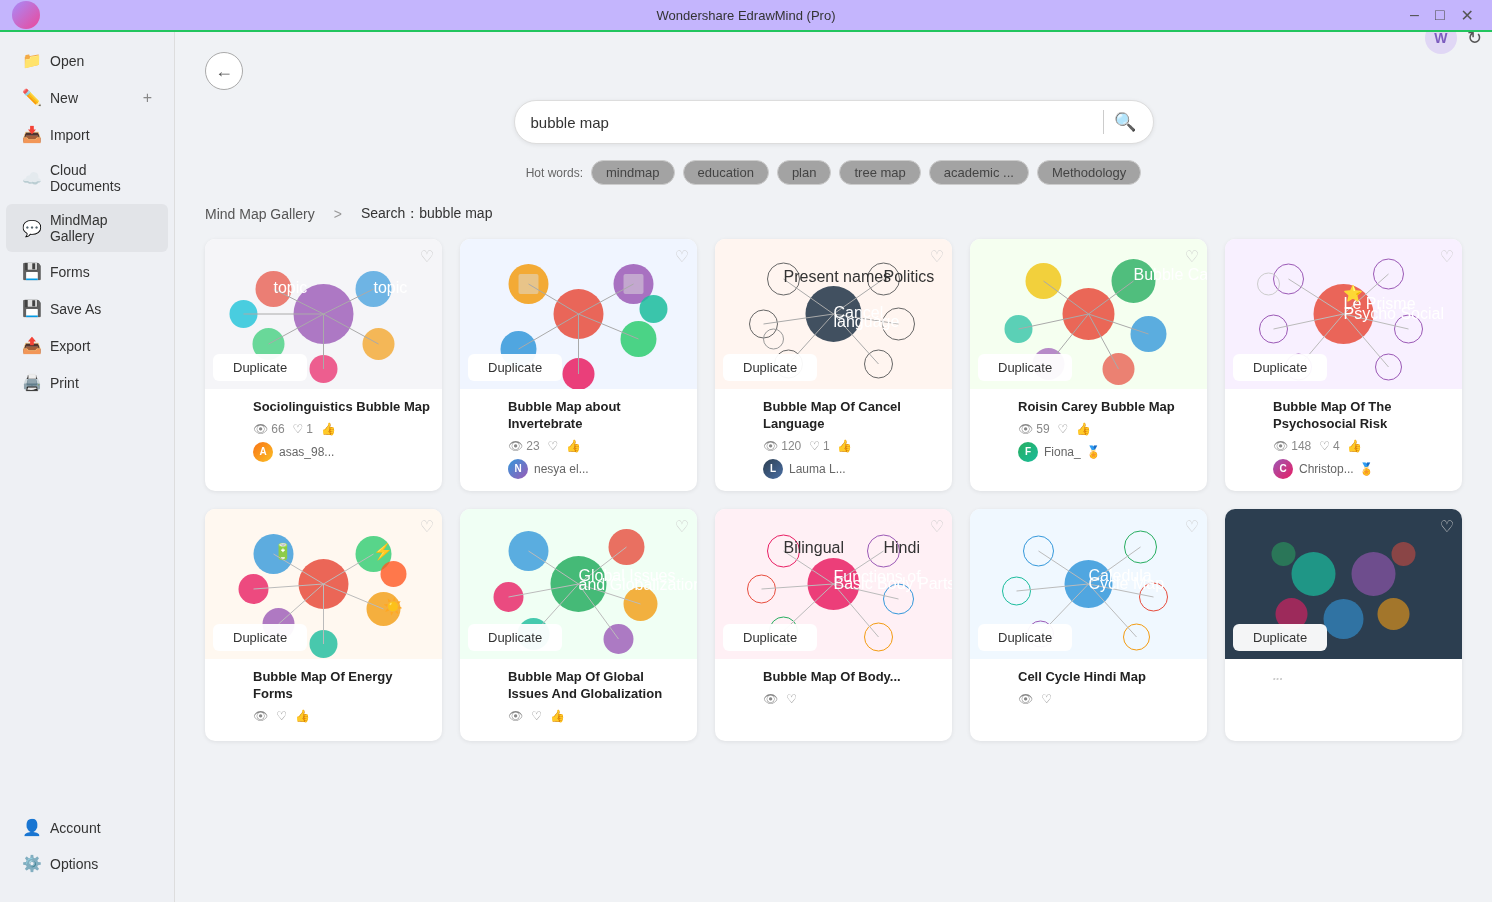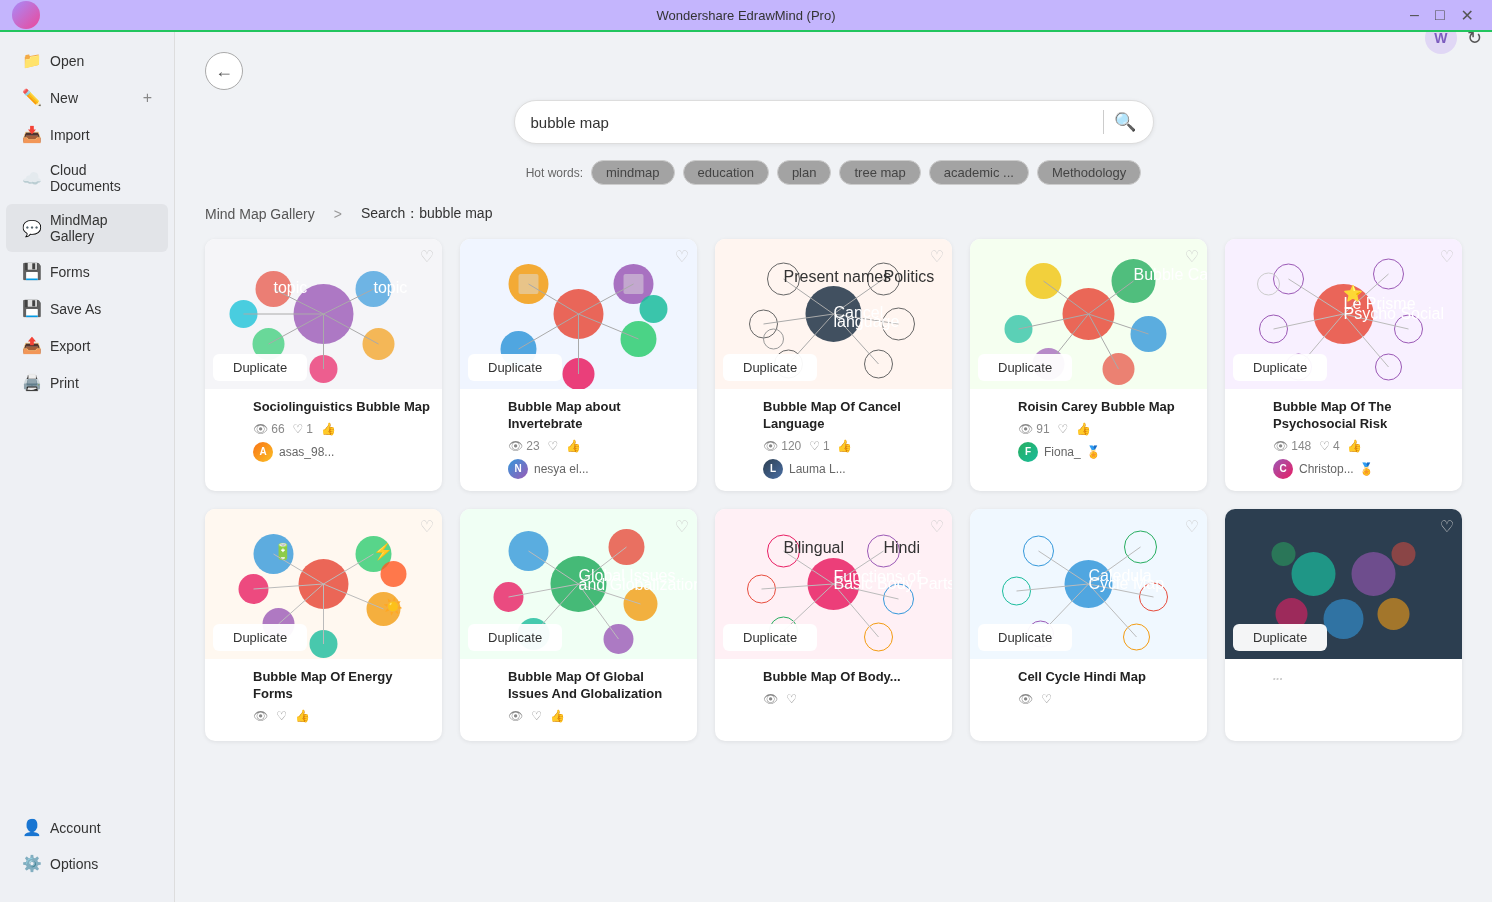--- a/index.html
+++ b/index.html
@@ -442,21 +442,21 @@
             <text x="155" y="37" textanchor="middle" dy="4" fontsize="7" fill="white">Bubble Care</text>
           </svg>
           <button class="heart-btn">♡</button>
           <div class="card-overlay">
             <button class="duplicate-btn">Duplicate</button>
           </div>
         </div>
         <div class="card-info">
           <div class="card-title">Roisin Carey Bubble Map</div>
           <div class="card-stats">
-            <span class="card-stat">👁 <span>91</span></span>
+            <span class="card-stat">👁 <span>59</span></span>
             <span class="card-stat">♡</span>
             <span class="card-stat">👍</span>
           </div>
           <div class="card-author">
             <div class="author-avatar" style="background:linear-gradient(135deg,#27ae60,#1abc9c)">F</div>
             <span>Fiona_</span>
             <span class="gold-badge">🏅</span>
           </div>
         </div>
       </div>

